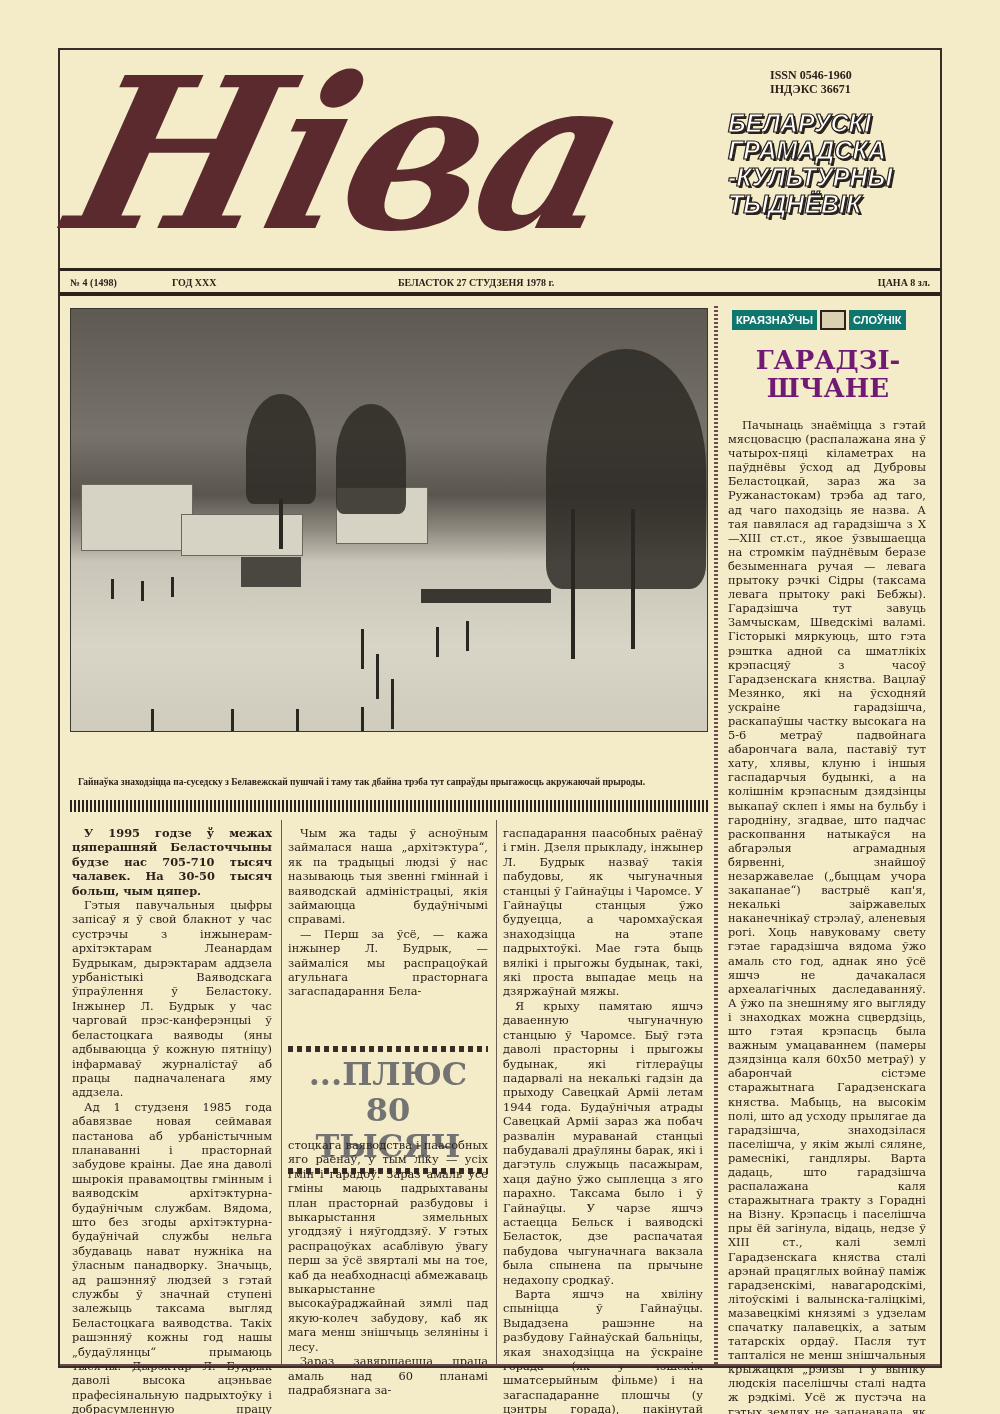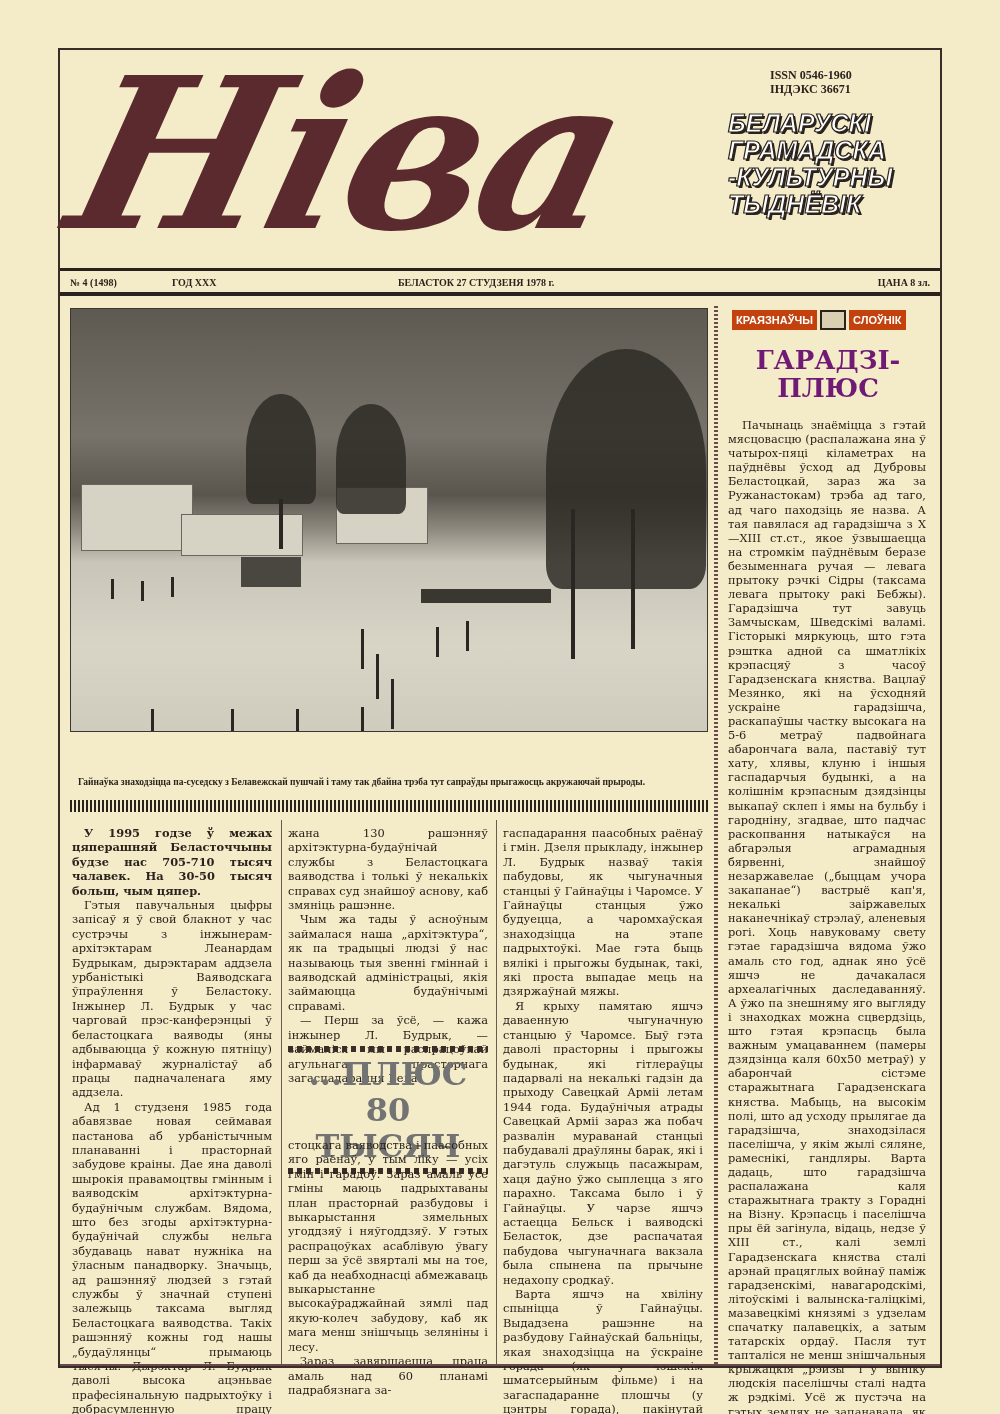--- a/index.html
+++ b/index.html
@@ -37,21 +37,21 @@
   .col3{left:503px;top:826px;width:200px;}
   .col1-div{position:absolute;left:281px;top:820px;width:1px;height:545px;background:#6a5a50;}
   .col2-div{position:absolute;left:496px;top:820px;width:1px;height:545px;background:#6a5a50;}
   .sidebar-div{position:absolute;left:714px;top:306px;width:4px;height:1058px;
        background:repeating-linear-gradient(180deg,#6a4a4c 0 2px,#f4ecc8 2px 4px);}
   .plus-head{position:absolute;left:288px;top:1042px;width:200px;text-align:center;}
   .plus-head .wave{height:6px;background:repeating-linear-gradient(90deg,#3a2c26 0 5px,transparent 5px 9px);margin:4px 0;}
   .plus-head .h{font-family:"DejaVu Serif",serif;font-weight:bold;font-size:32px;line-height:36px;color:#737373;}
   .col2b{left:288px;top:1138px;width:200px;}
   .kraj{position:absolute;left:732px;top:310px;width:192px;height:20px;display:flex;gap:3px;}
-  .kraj .box{background:#c2410c;color:#fff;font-family:"Liberation Sans",sans-serif;font-weight:bold;font-size:11px;line-height:20px;padding:0 4px;white-space:nowrap;}
+  .kraj .box{background:#0f766e;color:#fff;font-family:"Liberation Sans",sans-serif;font-weight:bold;font-size:11px;line-height:20px;padding:0 4px;white-space:nowrap;}
   .kraj .ico{width:26px;height:20px;border:2px solid #2a221c;box-sizing:border-box;background:#d8d0b0;}
   .side-title{position:absolute;left:726px;top:346px;width:204px;text-align:center;
        font-family:"DejaVu Serif",serif;font-weight:bold;font-size:26px;line-height:28px;color:#701a75;}
   .side-text{position:absolute;left:728px;top:418px;width:198px;font-size:11.4px;line-height:14.1px;text-align:justify;}
   .side-text p{margin:0;text-indent:14px;}
   .bottom-rule{position:absolute;left:60px;top:1364px;width:880px;height:2px;background:#6a4a4c;}
 </style>
 </head>
 <body>
 
@@ -112,21 +112,20 @@
 <div class="col1-div"></div>
 <div class="col2-div"></div>
 
 <div class="col col1">
   <p class="lead">У 1995 годзе ў межах цяперашняй Беласточчыны будзе нас 705-710 тысяч чалавек. На 30-50 тысяч больш, чым цяпер.</p>
   <p>Гэтыя павучальныя цыфры запісаў я ў свой блакнот у час сустрэчы з інжынерам-архітэктарам Леанардам Будрыкам, дырэктарам аддзела урбаністыкі Ваяводскага ўпраўлення ў Беластоку. Інжынер Л. Будрык у час чарговай прэс-канферэнцыі ў беластоцкага ваяводы (яны адбываюцца ў кожную пятніцу) інфармаваў журналістаў аб працы паднача­ленага яму аддзела.</p>
   <p>Ад 1 студзеня 1985 года абавязвае новая сеймавая пастанова аб урбаністычным планаванні і прасторнай забудове краіны. Дае яна даволі шырокія правамоцтвы гмінным і ваяводскім архітэктурна-будаўнічым службам. Вядома, што без згоды архітэктурна-будаўнічай службы нельга збудаваць нават нужніка на ўласным панадворку. Значыць, ад рашэнняў людзей з гэтай службы ў значнай ступені залежыць таксама выгляд Беластоцкага ваяводства. Такіх рашэнняў кожны год нашы „будаўлянцы“ прымаюць тысячы. Дырэктар Л. Будрык даволі высока ацэньвае прафесіянальную падрыхтоўку і добрасумленную працу падначаленых яму людзей, а на доказ прыводзіць наступны прыклад: у мінулым годзе ў галоўным адміністрацыйным судзе было заскар-</p>
 </div>
 
 <div class="col col2">
-  <p style="text-indent:0">жана 130 рашэнняў архітэктурна-будаўнічай службы з Беластоцкага ваяводства і толькі ў некалькіх справах суд знайшоў аснову, каб змяніць рашэнне.</p>
   <p>Чым жа тады ў асноўным займалася наша „архітэктура“, як па традыцыі людзі ў нас называюць тыя звенні гміннай і ваяводскай адміністрацыі, якія займаюцца будаўнічымі справамі.</p>
   <p>— Перш за ўсё, — кажа інжынер Л. Будрык, — займаліся мы распрацоўкай агульнага прасторнага загаспадарання Бела-</p>
 </div>
 
 <div class="plus-head">
   <div class="wave"></div>
   <div class="h">...ПЛЮС</div>
   <div class="h">80 ТЫСЯЧ</div>
   <div class="wave"></div>
 </div>
@@ -146,21 +145,21 @@
 <div class="sidebar-div"></div>
 
 <div class="kraj">
   <div class="box">КРАЯЗНАЎЧЫ</div>
   <div class="ico"></div>
   <div class="box">СЛОЎНІК</div>
 </div>
 
 <div class="side-title">
   <div>ГАРАДЗІ-</div>
-  <div>ПЛЮС</div>
+  <div>ШЧАНЕ</div>
 </div>
 
 <div class="side-text">
   <p>Пачынаць знаёміцца з гэтай мясцовасцю (распалажана яна ў чатырох-пяці кіламетрах на паўднёвы ўсход ад Дубровы Беластоцкай, зараз жа за Ружанастокам) трэба ад таго, ад чаго паходзіць яе назва. А тая павялася ад гарадзішча з X—XIII ст.ст., якое ўзвышаецца на стромкім паўднёвым беразе безыменнага ручая — левага прытоку рэчкі Сідры (таксама левага прытоку ракі Бебжы). Гарадзішча тут завуць Замчыскам, Шведскімі валамі. Гісторыкі мяркуюць, што гэта рэштка адной са шматлікіх крэпасцяў з часоў Гарадзенскага княства. Вацлаў Мезянко, які на ўсходняй ускраіне гарадзішча, раскапаўшы частку высокага на 5-6 метраў падвойнага абарончага вала, паставіў тут хату, хлявы, клуню і іншыя гаспадарчыя будынкі, а на колішнім крэпасным дзядзінцы выкапаў склеп і ямы на бульбу і гароднiну, згадвае, што падчас раскопвання натыкаўся на абгарэлыя аграмадныя бярвенні, знайшоў незаржавелае („быццам учора закапанае“) вастрыё кап'я, некалькі заіржавелых наканечнікаў стрэлаў, аленевыя рогі. Хоць навуковаму свету гэтае гарадзішча вядома ўжо амаль сто год, аднак яно ўсё яшчэ не дачакалася археалагічных даследаванняў. А ўжо па знешняму яго выгляду і знаходках можна сцвердзіць, што гэтая крэпасць была важным умацаваннем (памеры дзядзінца каля 60х50 метраў) у абарончай сістэме старажытнага Гарадзенскага княства. Мабыць, на высокім полі, што ад усходу прылягае да гарадзішча, знаходзілася паселішча, у якім жылі сяляне, рамеснікі, гандляры. Варта дадаць, што гарадзішча распалажана каля старажытнага тракту з Горадні на Візну. Крэпасць і паселішча пры ёй загінула, відаць, недзе ў XIII ст., калі землі Гарадзенскага княства сталі арэнай працяглых войнаў паміж гарадзенскімі, навагародскімі, літоўскімі і валынска-галіцкімі, мазавецкімі князямі з удзелам спачатку палавецкіх, а затым татарскіх ордаў. Пасля тут тапталіся не менш знішчальныя крыжацкія „рэйзы“ і ў выніку людскія паселішчы сталі надта ж рэдкімі. Усё ж пустэча на гэтых землях не запанавала, як таго хочуць некаторыя гісторыкі.</p>
 
 </div>
 
 <div class="bottom-rule"></div>
 
 </body></html>

